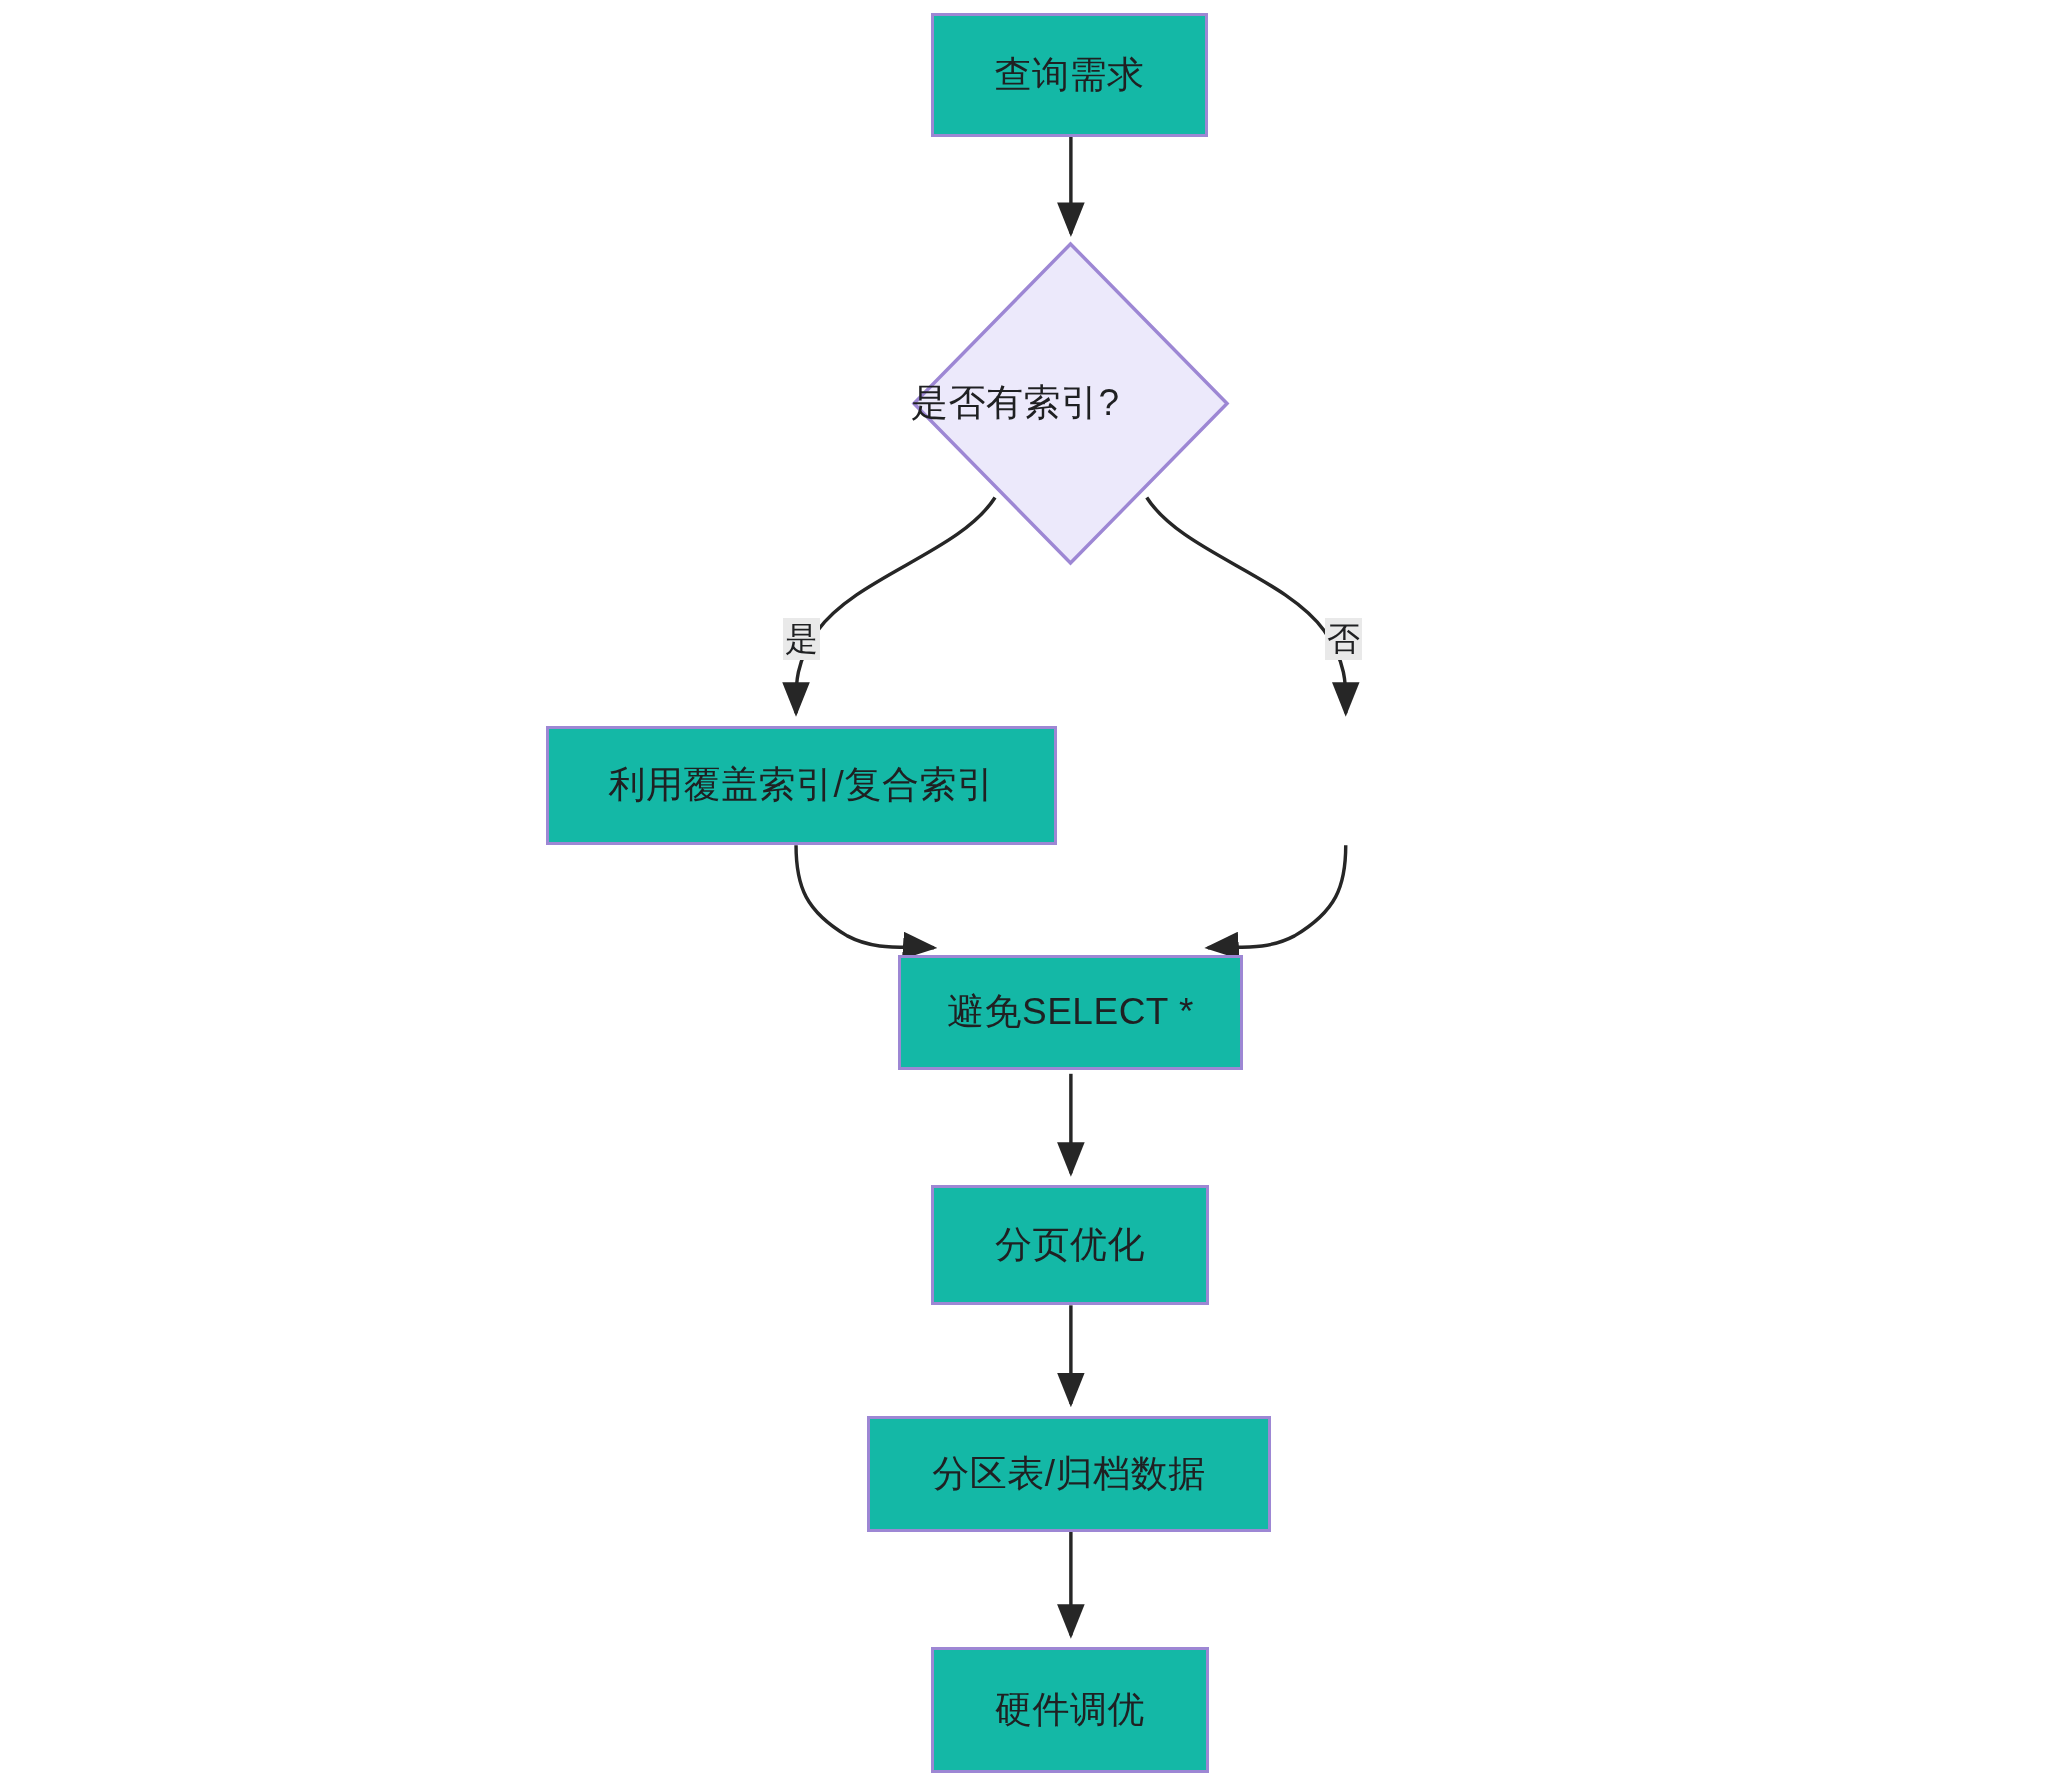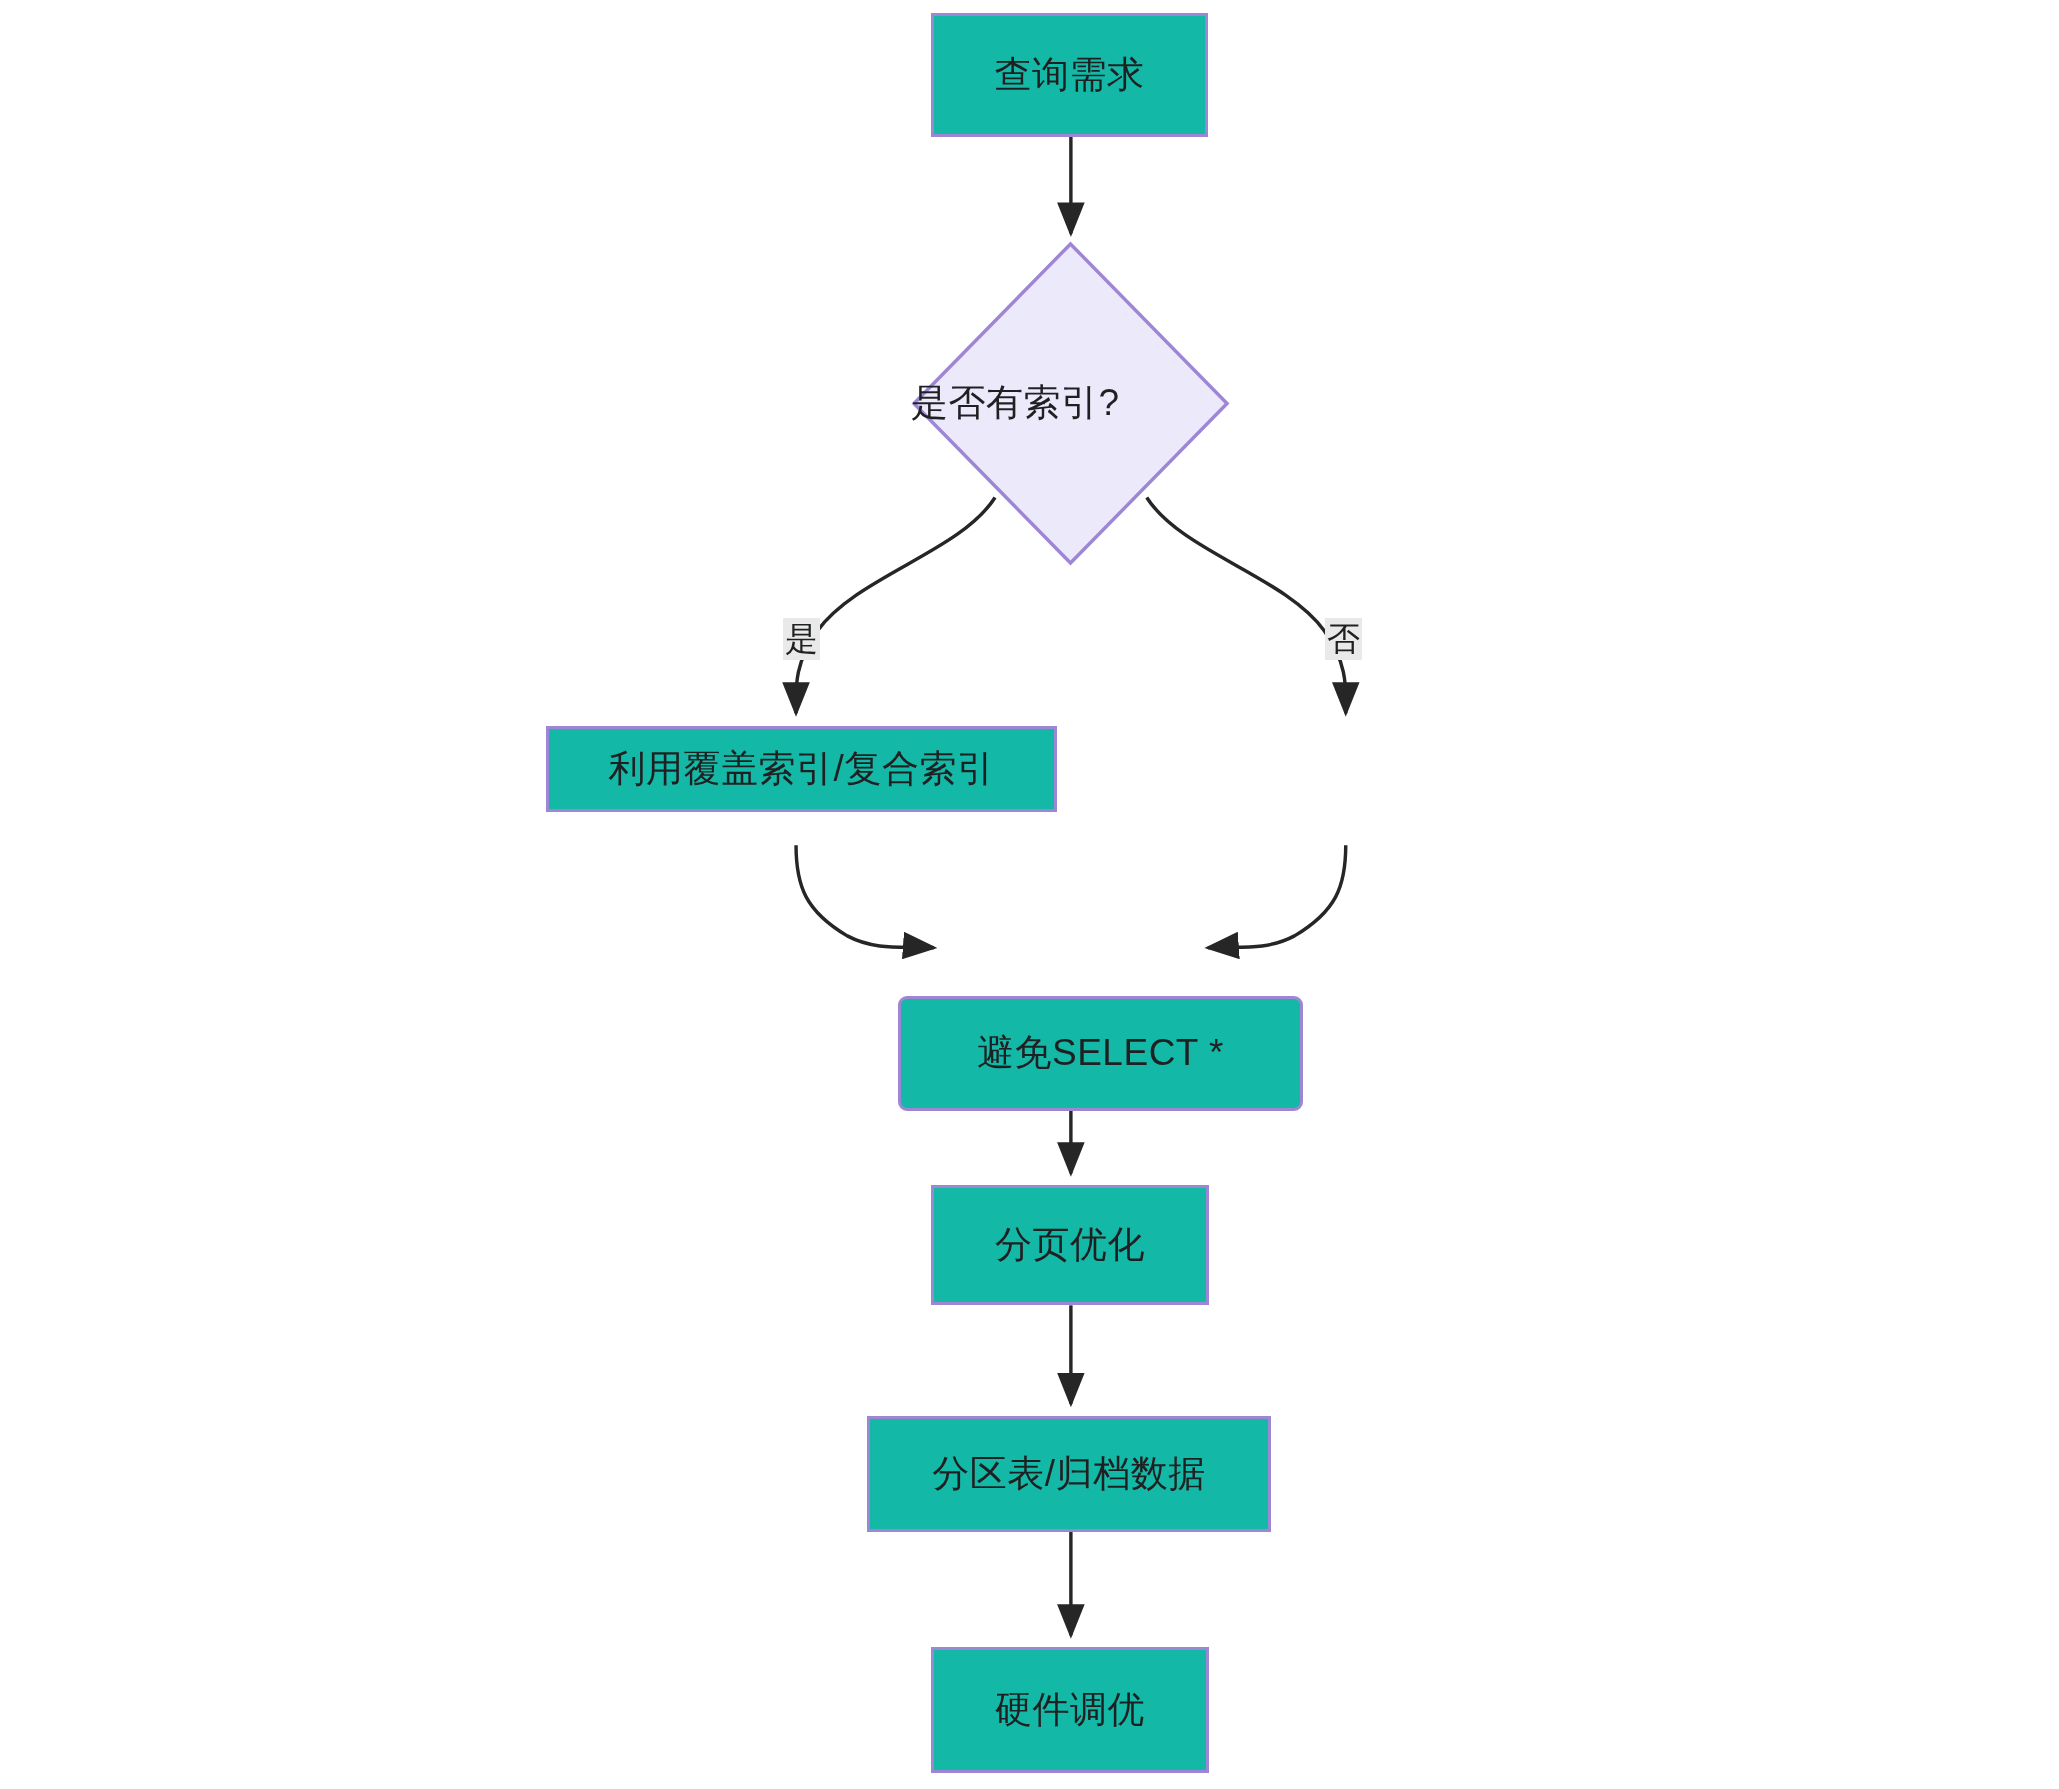--- a/index.html
+++ b/index.html
@@ -102,26 +102,26 @@
     <span class="node-label">查询需求</span>
   </div>
 
   <div class="node-diamond" style="left:911px; top:241px; width:319px; height:325px;">
     <svg class="diamond-shape" viewBox="0 0 324 330" preserveAspectRatio="none" xmlns="http://www.w3.org/2000/svg">
       <polygon points="162,3 321,165 162,327 3,165" fill="#ece9fb" stroke="#9d87d4" stroke-width="3.5"></polygon>
     </svg>
     <span class="node-label">是否有索引?</span>
   </div>
 
-  <div class="node" style="left:546px; top:726px; width:511px; height:86px;">
+  <div class="node" style="left:546px; top:726px; width:511px; height:119px;">
     <span class="node-label">利用覆盖索引/复合索引</span>
   </div>
 
 
-  <div class="node" style="left:898px; top:996px; width:405px; height:115px;border-radius:9px;">
+  <div class="node" style="left:898px; top:955px; width:345px; height:115px;">
     <span class="node-label">避免SELECT *</span>
   </div>
 
   <div class="node" style="left:867px; top:1416px; width:404px; height:116px;">
     <span class="node-label">分区表/归档数据</span>
   </div>
 
   <div class="node" style="left:931px; top:1185px; width:278px; height:120px;">
     <span class="node-label">分页优化</span>
   </div>

